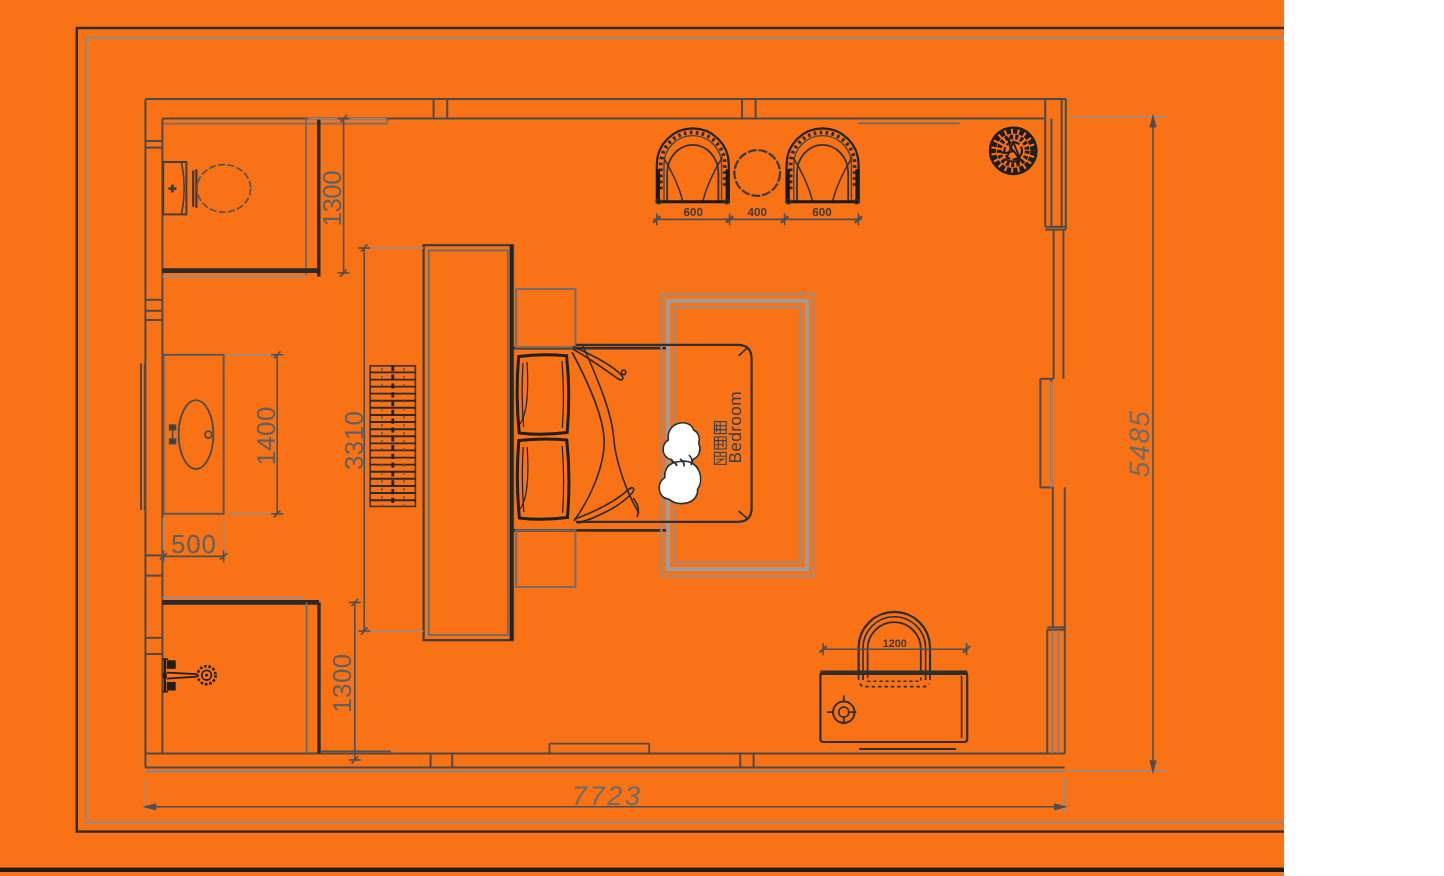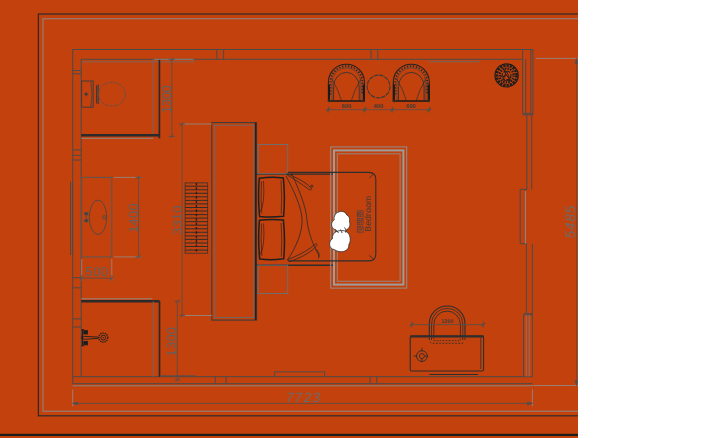--- a/index.html
+++ b/index.html
@@ -1,16 +1,16 @@
 <!DOCTYPE html>
 <html><head>
 <meta charset="utf-8">
 <style>
 html,body{margin:0;padding:0;background:#ffffff;}
-#pg{position:relative;width:578px;height:438px;overflow:hidden;background:#c2410c;}
+#pg{position:relative;width:642px;height:438px;overflow:hidden;background:#f97316;}
 svg text{font-family:"Liberation Sans",sans-serif;-webkit-font-smoothing:antialiased;text-rendering:geometricPrecision;}
 </style>
 </head>
 <body>
 <div id="pg">
 <svg width="722" height="438" viewBox="0 0 722 438" fill="none" stroke-linecap="butt">
 <defs>
 <g id="armchair">
 <path d="M0,37.2 L0,18.6 A18,18 0 0 1 36,18.6 L36,37.2" stroke="#222" stroke-width="1.1"></path>
 <path d="M2,31 L2,18.6 A16,16 0 0 1 34,18.6 L34,31" stroke="#2a2a2a" stroke-width="1.9" stroke-dasharray="1.3,1.7"></path>

